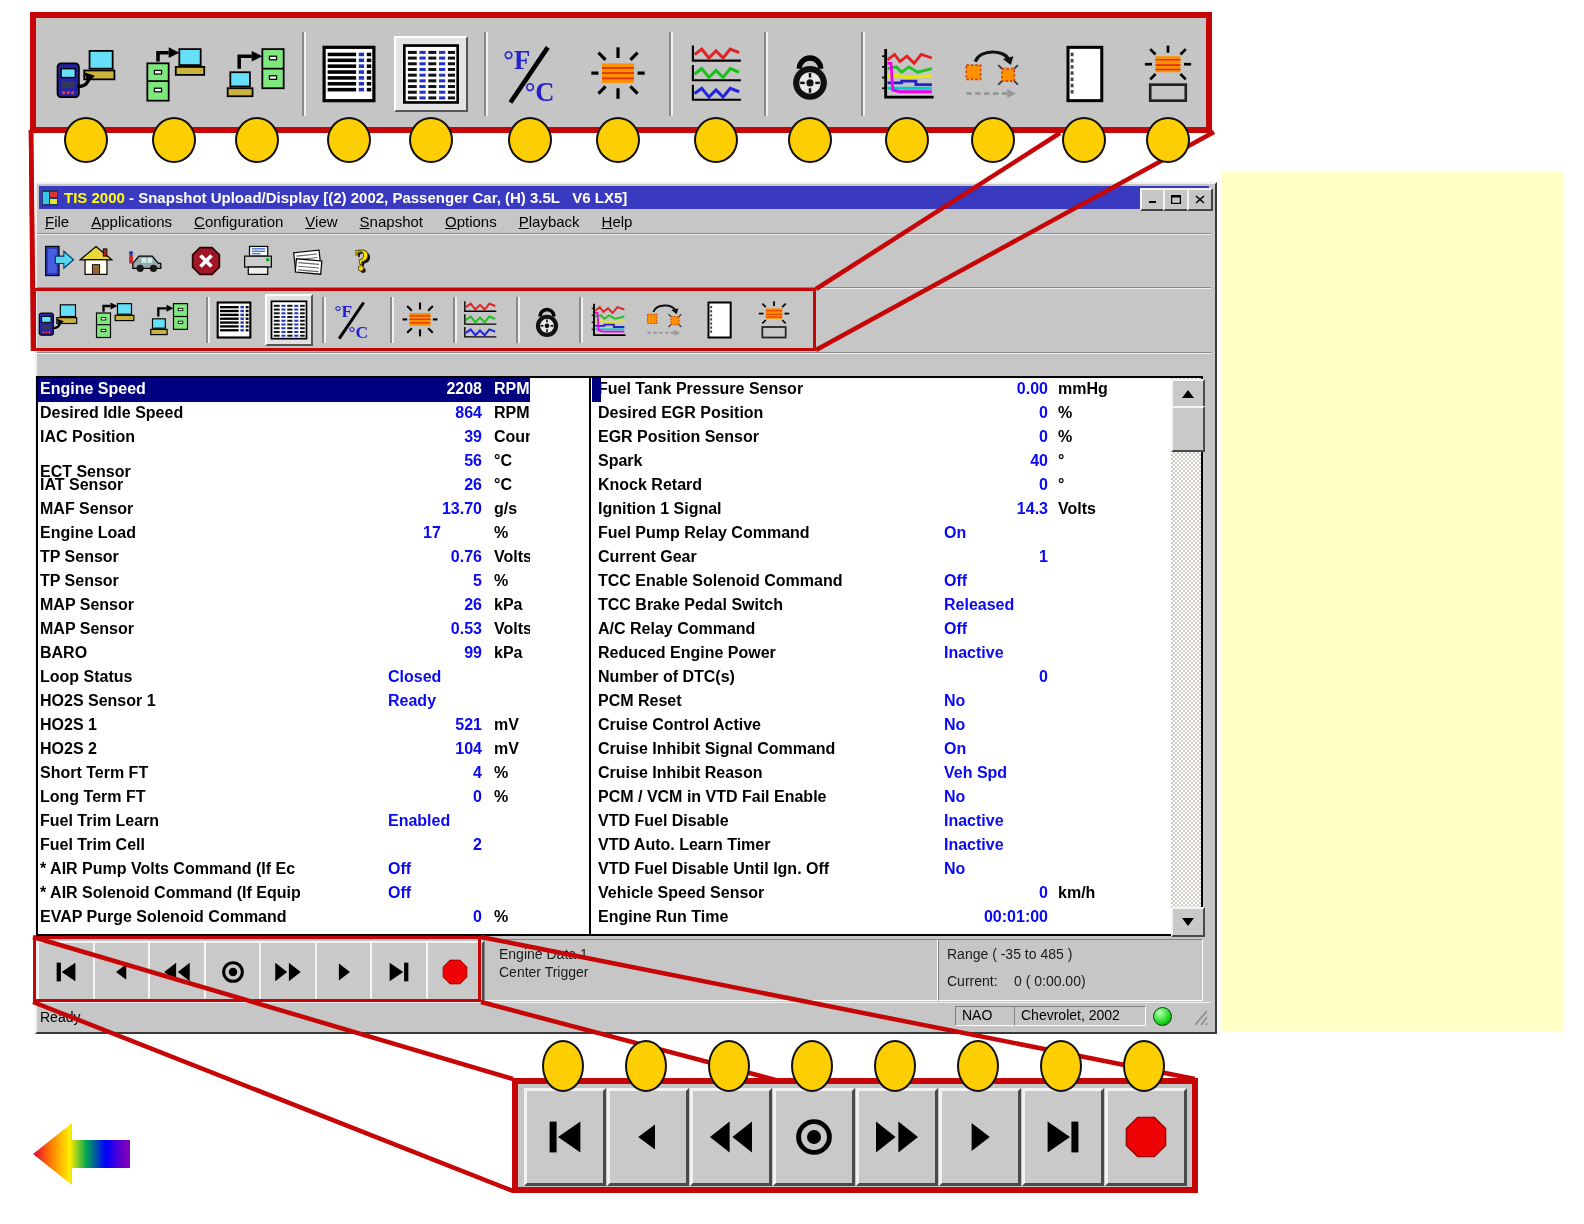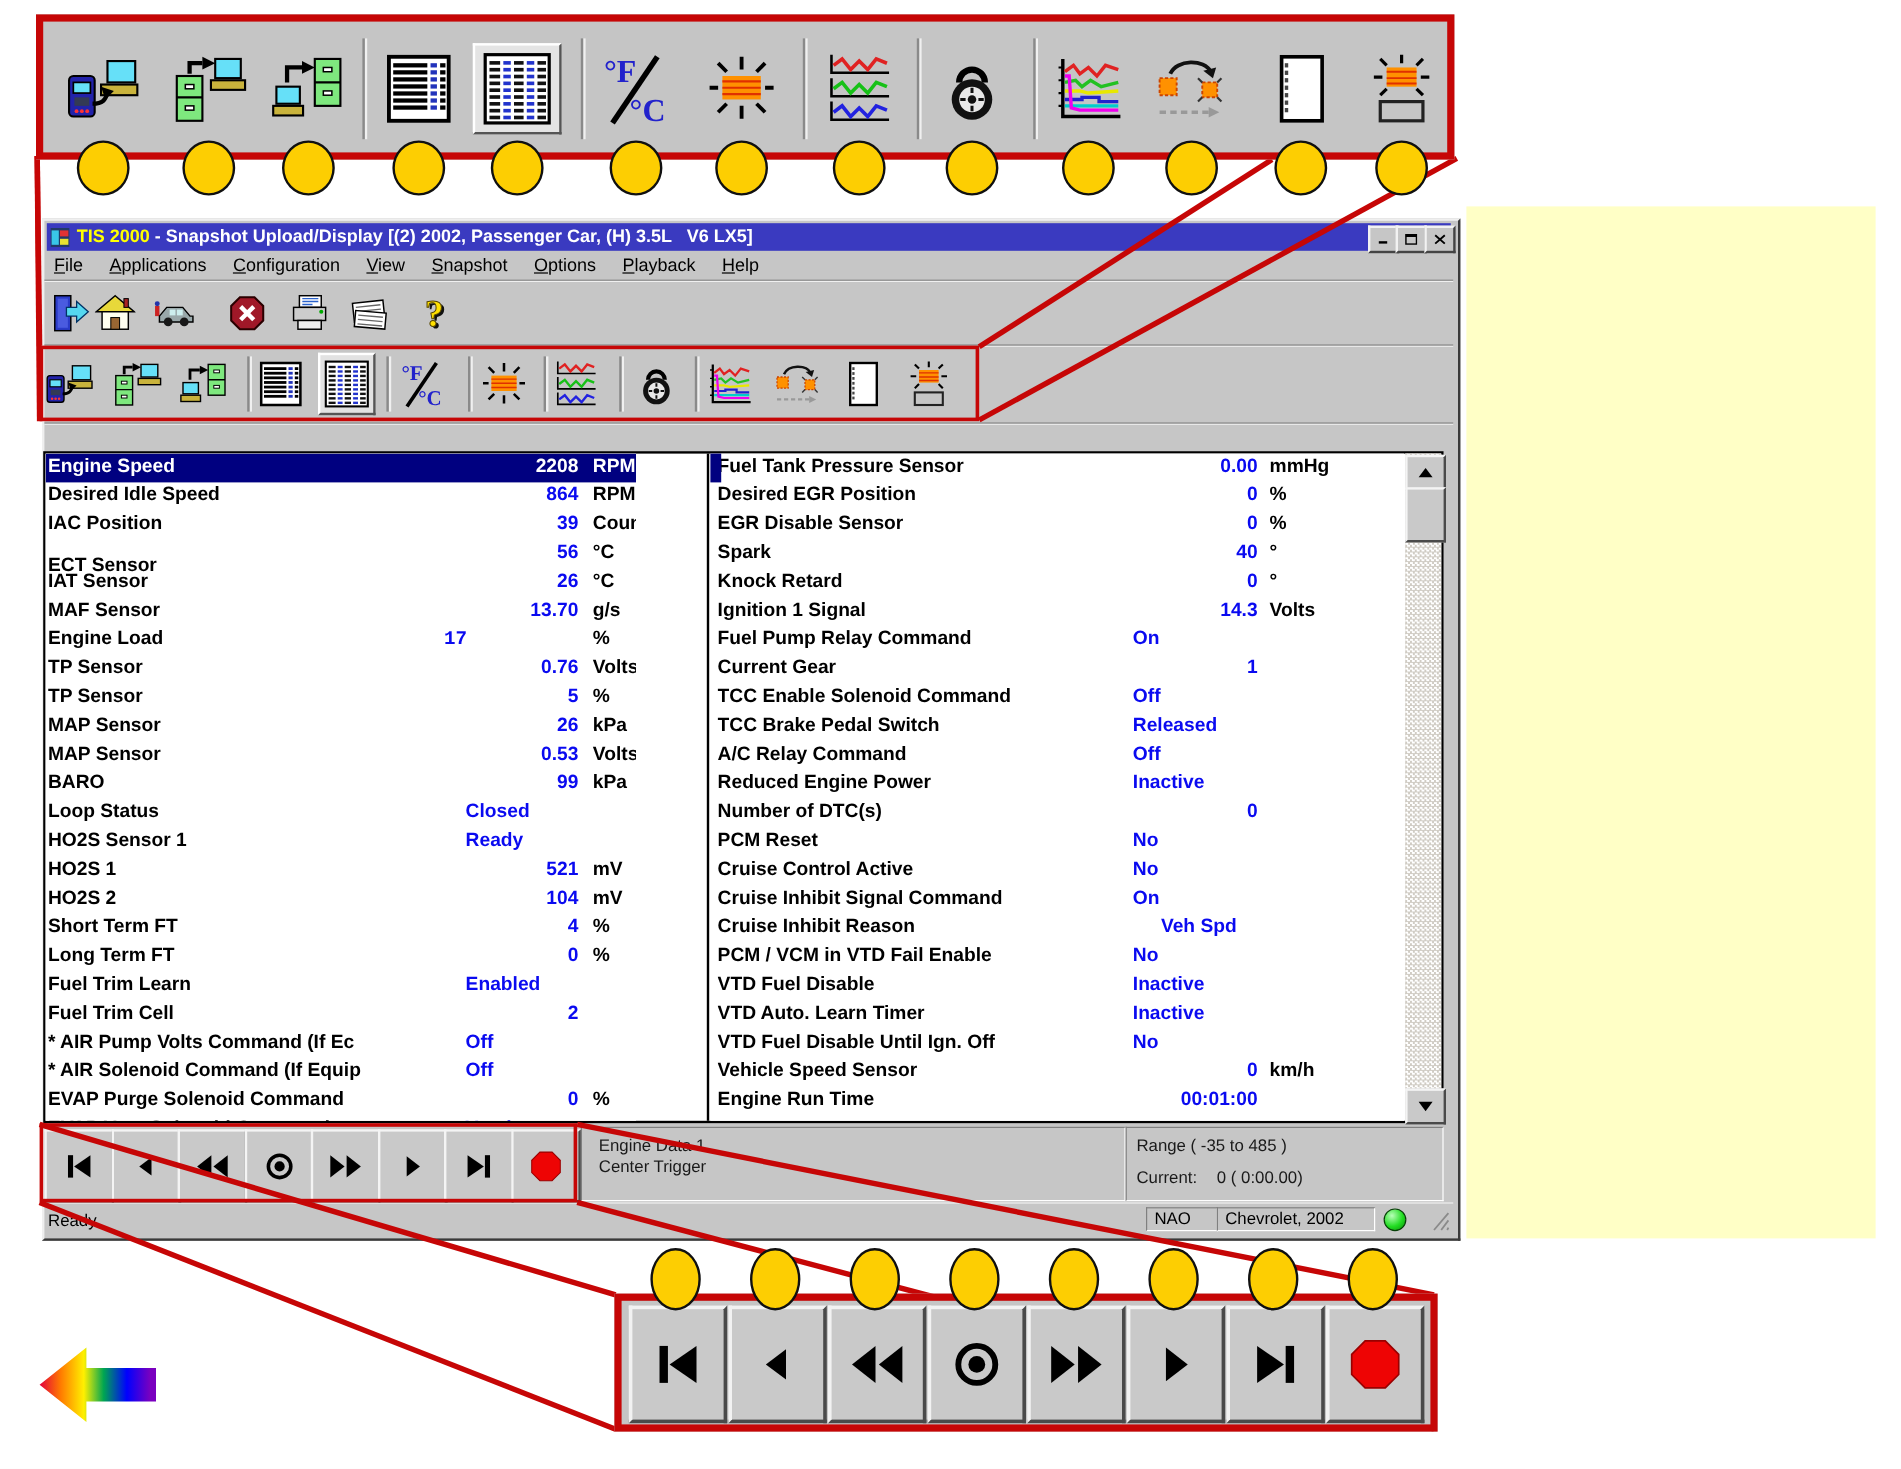--- a/index.html
+++ b/index.html
@@ -433,21 +433,21 @@
         <span class="val" style="left:344px;width:100px;text-align:right;">26</span>
         <span class="unit" style="left:456px;">°C</span>
       </div>
       <div class="row" style="top: 120px;">
         <span class="lbl" style="left:2px;width:342px;">MAF Sensor</span>
         <span class="val" style="left:344px;width:100px;text-align:right;">13.70</span>
         <span class="unit" style="left:456px;">g/s</span>
       </div>
       <div class="row" style="top: 144px;">
         <span class="lbl" style="left:2px;width:342px;">Engine Load</span>
-        <span class="val" style="left:332px;width:100px;text-align:left;font-family:Liberation Mono, monospace;">17</span>
+        <span class="val" style="left:344px;width:100px;text-align:center;">17</span>
         <span class="unit" style="left:456px;">%</span>
       </div>
       <div class="row" style="top: 168px;">
         <span class="lbl" style="left:2px;width:342px;">TP Sensor</span>
         <span class="val" style="left:344px;width:100px;text-align:right;">0.76</span>
         <span class="unit" style="left:456px;">Volts</span>
       </div>
       <div class="row" style="top: 192px;">
         <span class="lbl" style="left:2px;width:342px;">TP Sensor</span>
         <span class="val" style="left:344px;width:100px;text-align:right;">5</span>
@@ -535,21 +535,21 @@
         <span class="lbl" style="left:6px;width:340px;">Fuel Tank Pressure Sensor</span>
         <span class="val" style="left:346px;width:110px;text-align:right;">0.00</span>
         <span class="unit" style="left:466px;">mmHg</span>
       </div>
       <div class="row" style="top: 24px;">
         <span class="lbl" style="left:6px;width:340px;">Desired EGR Position</span>
         <span class="val" style="left:346px;width:110px;text-align:right;">0</span>
         <span class="unit" style="left:466px;">%</span>
       </div>
       <div class="row" style="top: 48px;">
-        <span class="lbl" style="left:6px;width:340px;">EGR Disable Sensor</span>
+        <span class="lbl" style="left:6px;width:340px;">EGR Position Sensor</span>
         <span class="val" style="left:346px;width:110px;text-align:right;">0</span>
         <span class="unit" style="left:466px;">%</span>
       </div>
       <div class="row" style="top: 72px;">
         <span class="lbl" style="left:6px;width:340px;">Spark</span>
         <span class="val" style="left:346px;width:110px;text-align:right;">40</span>
         <span class="unit" style="left:466px;">°</span>
       </div>
       <div class="row" style="top: 96px;">
         <span class="lbl" style="left:6px;width:340px;">Knock Retard</span>
@@ -606,21 +606,21 @@
         <span class="val" style="left:346px;width:110px;text-align:left;padding-left:6px;">No</span>
         <span class="unit" style="left:466px;"></span>
       </div>
       <div class="row" style="top: 360px;">
         <span class="lbl" style="left:6px;width:340px;">Cruise Inhibit Signal Command</span>
         <span class="val" style="left:346px;width:110px;text-align:left;padding-left:6px;">On</span>
         <span class="unit" style="left:466px;"></span>
       </div>
       <div class="row" style="top: 384px;">
         <span class="lbl" style="left:6px;width:340px;">Cruise Inhibit Reason</span>
-        <span class="val" style="left:346px;width:110px;text-align:center;padding-left:6px;">Veh Spd</span>
+        <span class="val" style="left:346px;width:110px;text-align:left;padding-left:6px;">Veh Spd</span>
         <span class="unit" style="left:466px;"></span>
       </div>
       <div class="row" style="top: 408px;">
         <span class="lbl" style="left:6px;width:340px;">PCM / VCM in VTD Fail Enable</span>
         <span class="val" style="left:346px;width:110px;text-align:left;padding-left:6px;">No</span>
         <span class="unit" style="left:466px;"></span>
       </div>
       <div class="row" style="top: 432px;">
         <span class="lbl" style="left:6px;width:340px;">VTD Fuel Disable</span>
         <span class="val" style="left:346px;width:110px;text-align:left;padding-left:6px;">Inactive</span>

